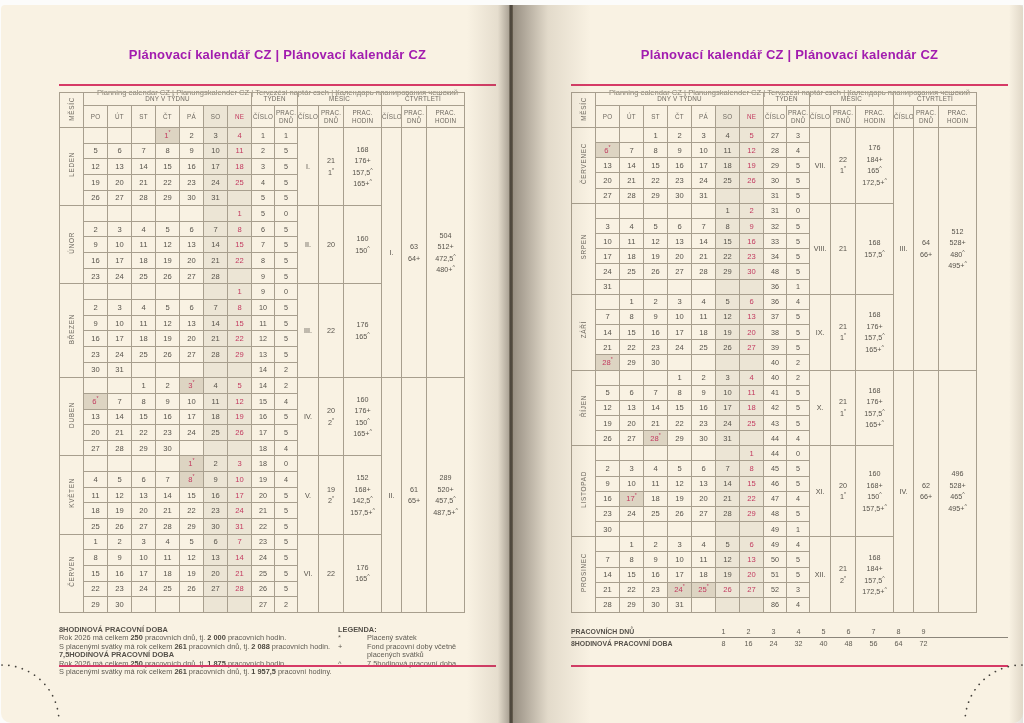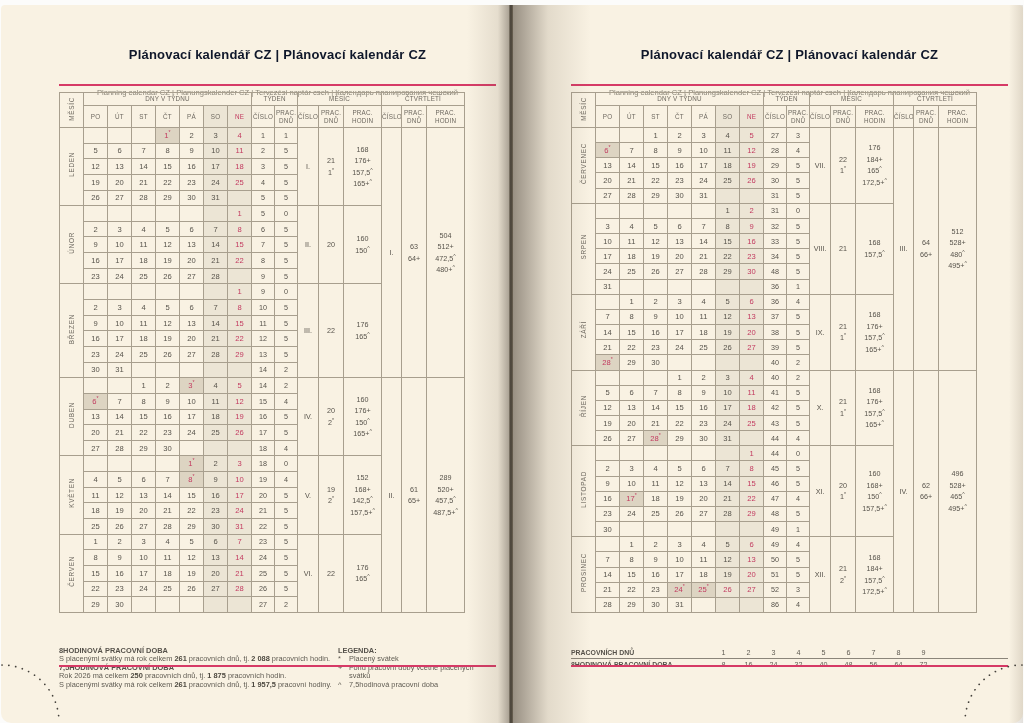--- a/index.html
+++ b/index.html
@@ -11,21 +11,21 @@
   .page-left::after{content:'';position:absolute;right:0;top:0;bottom:0;width:44px;
     background:linear-gradient(to right,rgba(110,95,75,0) 0%,rgba(110,95,75,.14) 70%,rgba(55,45,35,.45) 100%);}
   .page-right::after{content:'';position:absolute;left:0;top:0;bottom:0;width:78px;
     background:linear-gradient(to right,rgba(55,45,35,.50) 0%,rgba(110,95,75,.16) 45%,rgba(110,95,75,0) 100%);}
   .page-right::before{content:'';position:absolute;right:0;top:0;bottom:0;width:14px;
     background:linear-gradient(to left,rgba(110,95,75,.18),rgba(110,95,75,0));}
   .spine{position:absolute;left:509px;top:5px;bottom:0;width:4px;
     background:linear-gradient(to right,#8a8172,#423c33 45%,#6d6455);}
   .content{position:absolute;left:58px;top:0;width:437px;height:100%;}
   .title{position:absolute;top:42px;width:100%;text-align:center;
-    font-size:13px;font-weight:bold;color:#0f172a;letter-spacing:.2px;}
+    font-size:13px;font-weight:bold;color:#a21caf;letter-spacing:.2px;}
   .subtitle{position:absolute;top:63px;width:100%;text-align:center;
     font-size:7.6px;color:#8b8679;margin-top:20px;}
   .rule{position:absolute;left:0;width:437px;height:1.5px;background:#d63a66;}
   .rule-top{top:79px;}
   .rule-bottom{top:660px;}
   table.cal{position:absolute;top:87px;left:0;border-collapse:collapse;table-layout:fixed;
     width:405px;height:521px;}
   .cal th,.cal td{border:1px solid #a89f8e;text-align:center;vertical-align:middle;
     padding:0;color:#57534b;font-weight:normal;overflow:hidden;}
   .cal thead th{font-size:6.3px;color:#6e6960;line-height:1.2;letter-spacing:.2px;}
@@ -34,28 +34,28 @@
   .cal td.d{font-size:7.6px;}
   .cal td.wkc{font-size:7.2px;}
   .cal td.ms{font-size:7.2px;}
   .ms .ln{line-height:11.5px;}
   .we{background:#ece5d5;}
   .hol{background:#ddd4c2;}
   .rd{color:#c23a5f !important;font-weight:bold;}
   .vert{writing-mode:vertical-rl;transform:rotate(180deg);font-size:6.4px;
     letter-spacing:.7px;color:#6e6960;display:inline-block;}
   .cal sup{font-size:5.2px;vertical-align:super;line-height:0;}
-  .pfoot{position:absolute;left:0;top:642px;width:437px;font-size:7.4px;color:#5f5b52;}
+  .pfoot{position:absolute;left:0;top:621px;width:437px;font-size:7.4px;color:#5f5b52;}
   .fh{font-weight:bold;line-height:8.4px;color:#55514a;}
   .flin{line-height:8.4px;}
   .flin b{color:#4c483f;}
   .legend{position:absolute;left:279px;top:0;width:150px;}
   .lgi{display:flex;line-height:8.4px;}
   .lgs{width:11px;flex:none;}
-  .lgt{flex:1;}
+  .lgt{flex:1;margin-left:18px;}
   .frow{display:flex;line-height:11px;align-items:center;}
   .frow.u{border-bottom:1px solid #8b857a;}
   .flab{width:140px;flex:none;font-weight:bold;font-size:6.9px;color:#55514a;}
   .fval{width:25px;text-align:center;font-size:7.2px;}
   .perf{position:absolute;bottom:0;}
   .perf path{fill:none;stroke:#44413b;stroke-width:1.7;stroke-linecap:round;
     stroke-dasharray:0.1 6.8;}
   .perf-l{left:0;}
   .perf-r{right:0;}
 </style>
@@ -539,20 +539,21 @@
               <td class="d we"></td>
               <td class="d we"></td>
               <td class="wkc">27</td>
               <td class="wkc">2</td>
             </tr>
           </tbody>
         </table>
       <div class="pfoot">
         <div id="ftext" class="ftext">
             <div class="fh">8HODINOVÁ PRACOVNÍ DOBA</div>
+            <div class="flin">Rok 2026 má celkem <b>250</b> pracovních dnů, tj. <b>2 000</b> pracovních hodin.</div>
             <div class="flin">S placenými svátky má rok celkem <b>261</b> pracovních dnů, tj. <b>2 088</b> pracovních hodin.</div>
             <div class="fh">7,5HODINOVÁ PRACOVNÍ DOBA</div>
             <div class="flin">Rok 2026 má celkem <b>250</b> pracovních dnů, tj. <b>1 875</b> pracovních hodin.</div>
             <div class="flin">S placenými svátky má rok celkem <b>261</b> pracovních dnů, tj. <b>1 957,5</b> pracovní hodiny.</div>
           </div>
         <div id="legend" class="legend">
             <div class="fh">LEGENDA:</div>
             <div class="lgi">
     <span class="lgs">*</span>
     <span class="lgt">Placený svátek</span>

